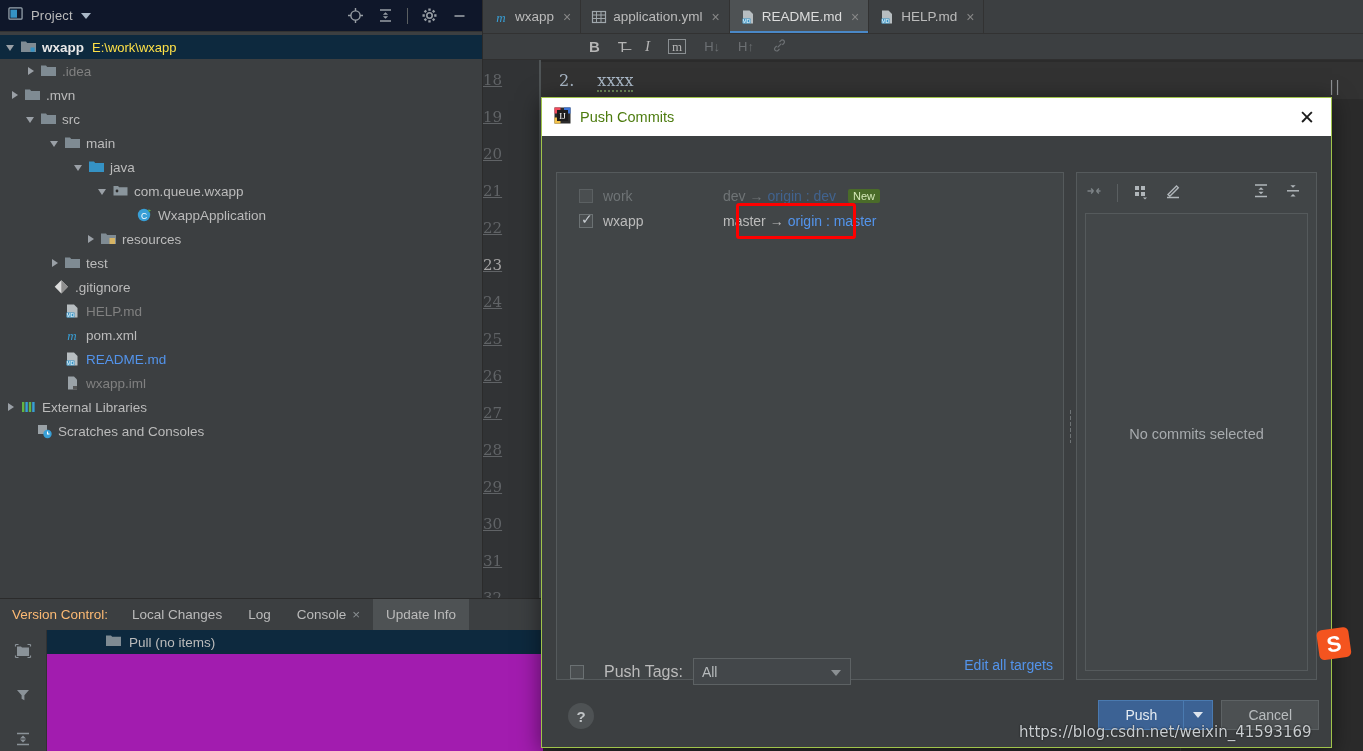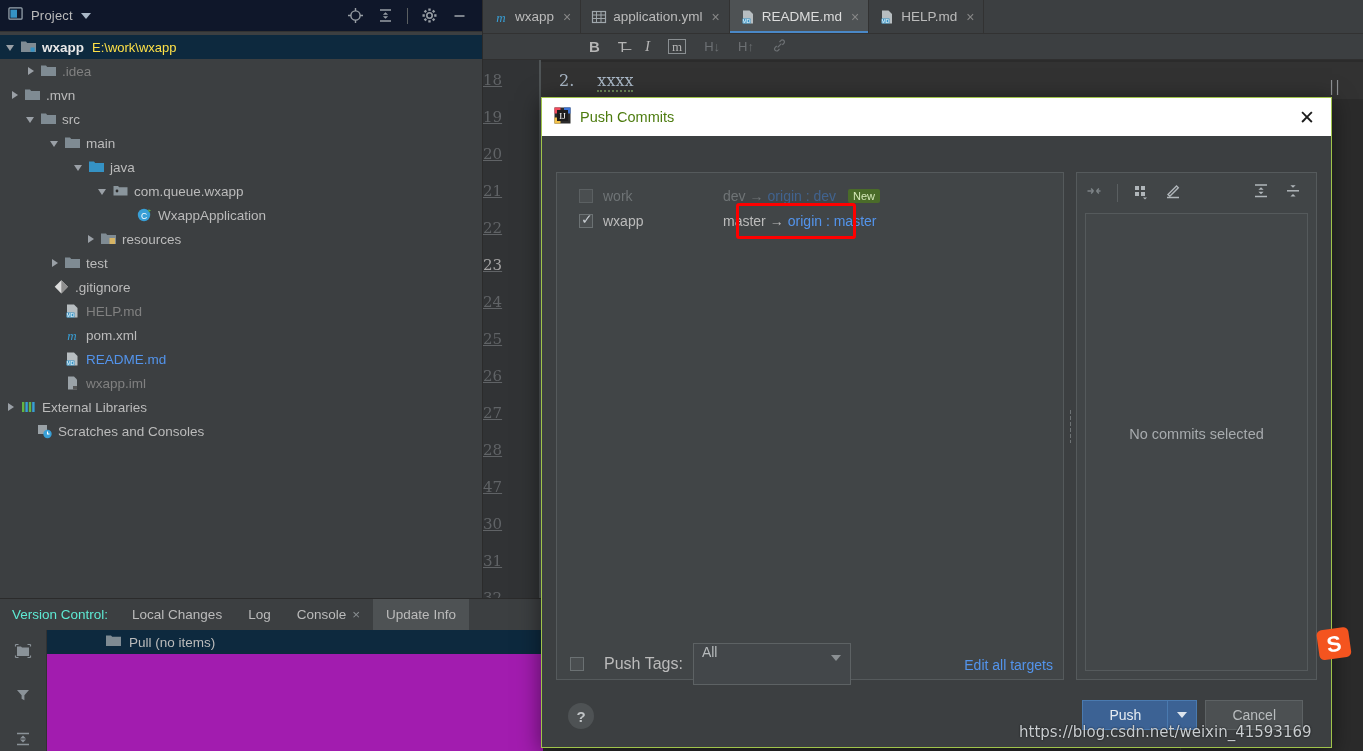--- a/index.html
+++ b/index.html
@@ -107,21 +107,21 @@
   }
   .preview .ph1 { color: #c8cdd2; font-size: 20px; padding: 5px 0 0 10px; }
   .preview .pl { color: #c8cdd2; font-size: 17px; padding-left: 10px; position:absolute;}
 
   
   .vcs {
     position: absolute; left: 0; bottom: 0; width: 543px; height: 153px;
     background: #3c3f41; border-top: 1px solid #2b2b2b;
   }
   .vcs-tabs { height: 31px; display: flex; align-items: center; gap: 0; font-size: 13.5px; }
-  .vcs-label { color: #5eead4; padding: 0 11px 0 12px; }
+  .vcs-label { color: #fdba74; padding: 0 11px 0 12px; }
   .vcs-tab { color: #bbbbbb; padding: 0 13px; height:31px; display:flex; align-items:center; gap:6px;}
   .vcs-tab.active { background: #4e5254; }
   .vcs-body { position:absolute; left:0; right:0; top:31px; bottom:0; display:flex; background:#3c3f41;}
   .vcs-rail { width: 46px; background:#3c3f41; padding-top: 12px; display:flex; flex-direction:column; align-items:center; gap: 22px;}
   .vcs-content { flex:1; background:#a21caf; border-left:1px solid #323232; }
   .vcs-row { height: 24px; display:flex; align-items:center; padding-left:58px; gap:7px; background:#0d293e; color:#bbbbbb; font-size:13.5px;}
 
   
   .dialog {
     position: absolute; left: 541px; top: 97px; width: 791px; height: 651px;
@@ -177,33 +177,33 @@
     border:1px solid #555a5c; background:#434749;
     display:flex; align-items:center; justify-content:center;
   }
   .nocommits { color: #a7abae; font-size: 14.5px; margin-top: -16px;}
 
   .pushtags-row {
     position:absolute; left: 28px; bottom: 62px; display:flex; align-items:center; gap: 10px;
   }
   .pt-label { color:#bbbbbb; font-size:16px; }
   .combo {
-    width: 158px; height: 42px; border:1px solid #5d6264; background:#43474a;
-    display:flex; padding: 0 8px; color:#b6babc; font-size:14px; position:relative;
+    width: 158px; height: 27px; border:1px solid #5d6264; background:#43474a;
+    display:flex; align-items:center; padding: 0 8px; color:#b6babc; font-size:14px; position:relative;
   }
   .combo .ca {
     position:absolute; right:9px; top:11px; width:0;height:0;
     border-left:5px solid transparent;border-right:5px solid transparent;border-top:6px solid #8b9093;
   }
   .help-btn {
     position:absolute; left:26px; bottom: 18px; width:26px; height:26px; border-radius:50%;
     background:#4e5254; color:#c0c4c6; display:flex; align-items:center; justify-content:center;
     font-size:15px; font-weight:bold; cursor:pointer;
   }
-  .btn-row { position:absolute; right: 28px; bottom: 17px; display:flex; gap: 8px; }
+  .btn-row { position:absolute; right: 12px; bottom: 17px; display:flex; gap: 8px; }
   .push-btn {
     display:flex; align-items:stretch; height:30px;
   }
   .push-main {
     background:#3c6294; border:1px solid #4a7ab0; color:#e6ecf2; font-size:14px;
     padding: 0 26px; display:flex; align-items:center; border-right:none;
   }
   .push-arrow {
     background:#3c6294; border:1px solid #4a7ab0; width:30px; display:flex; align-items:center; justify-content:center;
   }
@@ -483,21 +483,21 @@
         <div>19</div>
         <div>20</div>
         <div>21</div>
         <div>22</div>
         <div class="cur">23</div>
         <div>24</div>
         <div>25</div>
         <div>26</div>
         <div>27</div>
         <div>28</div>
-        <div>47</div>
+        <div>29</div>
         <div>30</div>
         <div>31</div>
         <div>32</div>
       </div>
       <div class="code">
         <div class="caret-col"></div>
         <div class="codeline hl">
           <span>2.</span>
           <span class="spell" style="margin-left:18px">xxxx</span>
           <span class="fold-mark">||</span>

